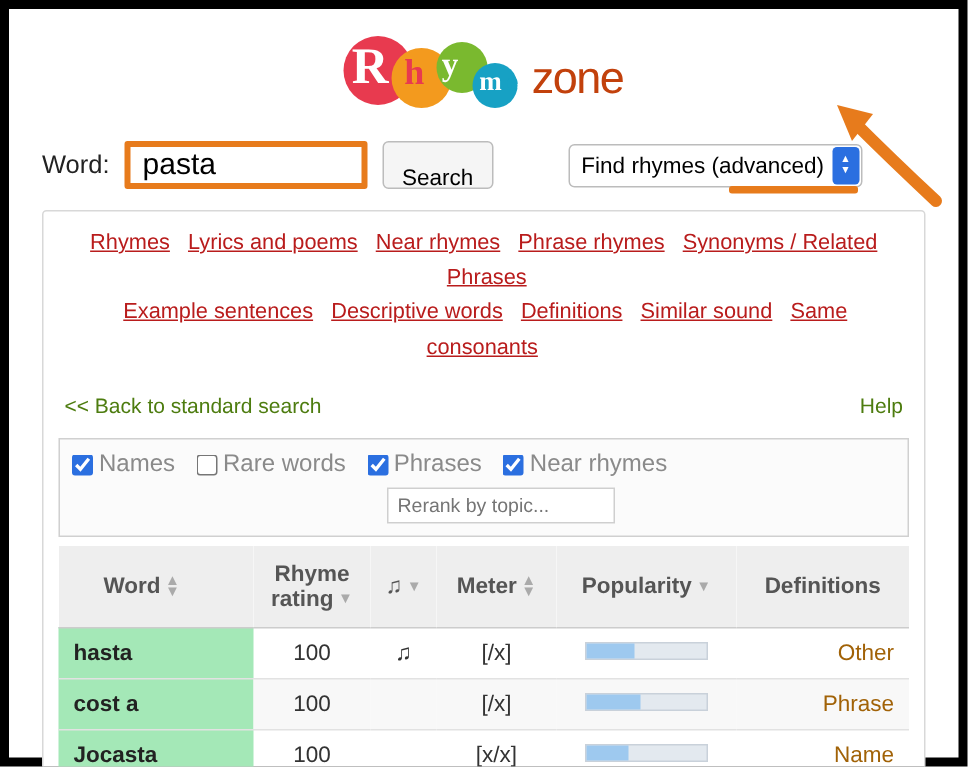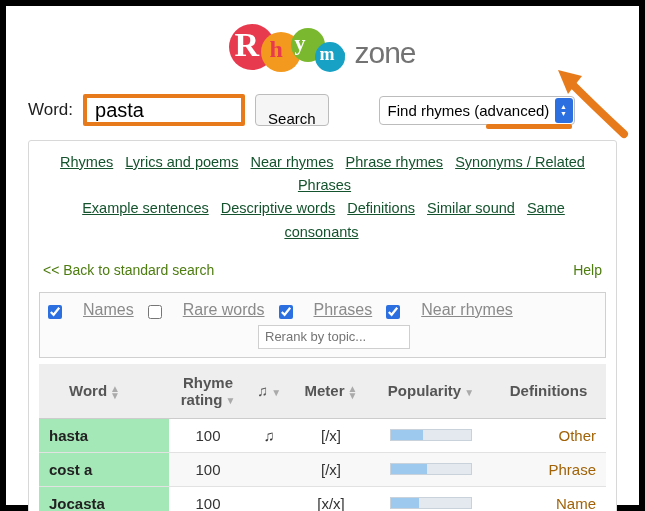--- a/index.html
+++ b/index.html
@@ -34,21 +34,21 @@
   .c2 { width: 40px; height: 40px; background:#f39a1e; left:32px; top:10px; }
   .c3 { width: 34px; height: 34px; background:#7ab92f; left:62px; top:6px; }
   .c4 { width: 30px; height: 30px; background:#17a1c4; left:86px; top:20px; }
   .logo-letters { position:absolute; left:0; top:0; width:120px; height:54px; font-weight:700; font-family: Georgia, serif; color:#fff; }
   .ll { position:absolute; }
   .lR { left:5px; top:4px; font-size:34px; }
   .lH { left:40px; top:14px; font-size:24px; color:#e83a4f; }
   .lY { left:65px; top:8px; font-size:22px; }
   .lM { left:90px; top:22px; font-size:18px; }
   .lE { left:108px; top:22px; font-size:18px; color:#17a1c4; }
-  .logo-zone { font-size: 30px; color:#737373; font-weight:400; letter-spacing:-1px; margin-left:2px; margin-top:8px;}
+  .logo-zone { font-size: 30px; color:#c2410c; font-weight:400; letter-spacing:-1px; margin-left:2px; margin-top:8px;}
   .search-row {
     display:flex; align-items:center; gap:10px; margin-bottom:14px; position:relative;
   }
   .word-label { font-size:17px; color:#222;text-align:right; }
   .word-input {
     width: 162px; height:32px; font-size:20px; padding:3px 8px;
     border: 4px solid #e77b1c; border-radius:2px; outline:none;
   }
   .search-btn {
     height:29px; padding: 15px 12px; font-size:15px; background:#f5f5f5;
@@ -75,31 +75,31 @@
     position:absolute; right: 5px; top: 60px; pointer-events:none;
   }
   .panel {
     border:1px solid #d8d8d8; border-radius:3px; padding:10px 10px 0 10px;
     background:#fff;
   }
   .nav-links {
     text-align:center; font-size:14.5px; line-height:1.6; color:#1447b0;
     padding: 0 4px 10px 4px;
   }
-  .nav-links a { color:#14532d; text-decoration:underline; margin: 0 2px; cursor:pointer;}
+  .nav-links a { color:#b91c1c; text-decoration:underline; margin: 0 2px; cursor:pointer;}
   .sub-row {
     display:flex; justify-content:space-between; font-size:14px; color:#4d7c0f;
     padding: 8px 4px 14px 4px;
   }
   .sub-row span { cursor:pointer; }
   .filter-box {
     border:1px solid #d0d0d0; padding:8px 8px 8px 8px; background:#fbfbfb;
   }
   .checks { display:flex; gap:14px; align-items:center; margin-bottom:6px; }
-  .chk { display:flex; align-items:flex-end; gap:21px; font-size:16px; color:#8a8a8a; cursor:pointer;text-decoration:underline;}
+  .chk { display:flex; align-items:center; gap:4px; font-size:16px; color:#8a8a8a; cursor:pointer;}
   .chk input { width:14px; height:14px; accent-color:#2b6fe0; cursor:pointer; }
   .mini-inputs { display:flex; gap:10px; padding-left:210px; }
   .mini-inputs input { height:24px; width:152px; font-size:13px; padding:2px 6px; border:1px solid #cfcfcf; color:#0c4a6e; }
   table { width:100%; border-collapse:collapse; margin-top:6px; font-size:15px; }
   thead th {
     background:#eeeeee; color:#555; font-weight:700; padding:10px 6px;
     border-bottom:1px solid #ccc; position:relative; text-align:center;
   }
   .sort { color:#aaa; font-size:10px; display:inline-block; vertical-align:middle; margin-left:3px; line-height:7px;}
   tbody td { padding:8px 6px; border-bottom:1px solid #e2e2e2; text-align:center; color:#333;}

